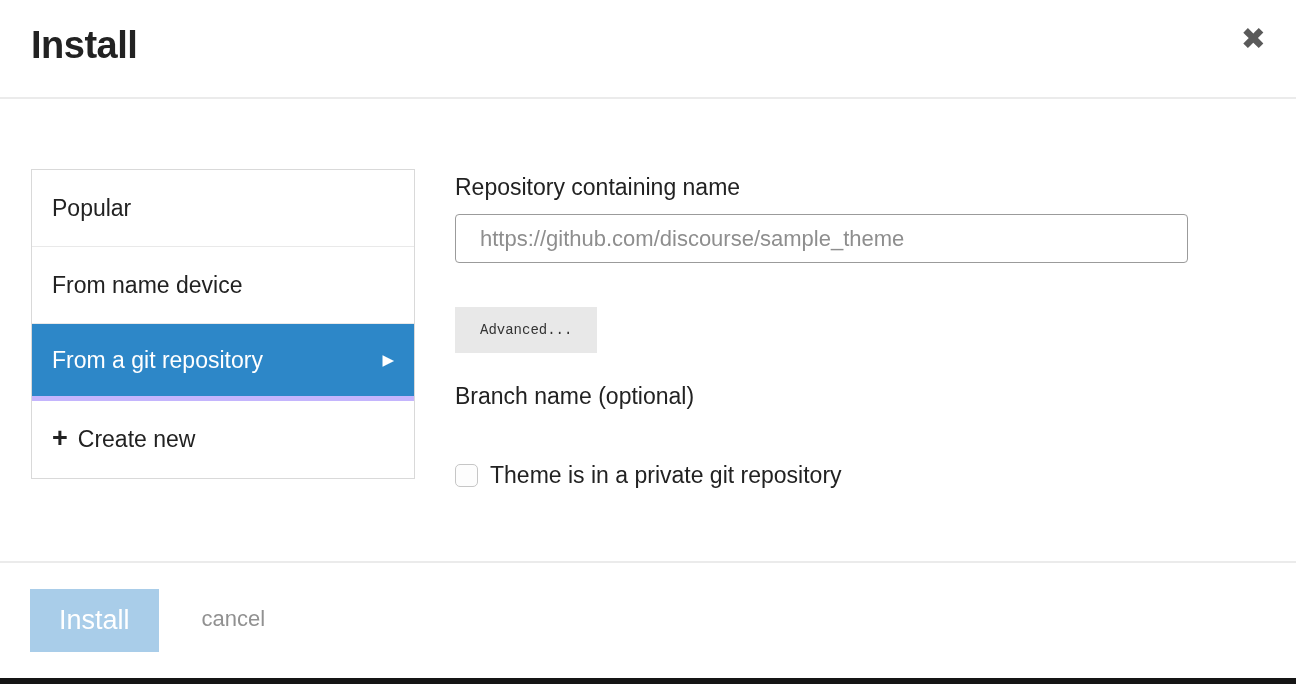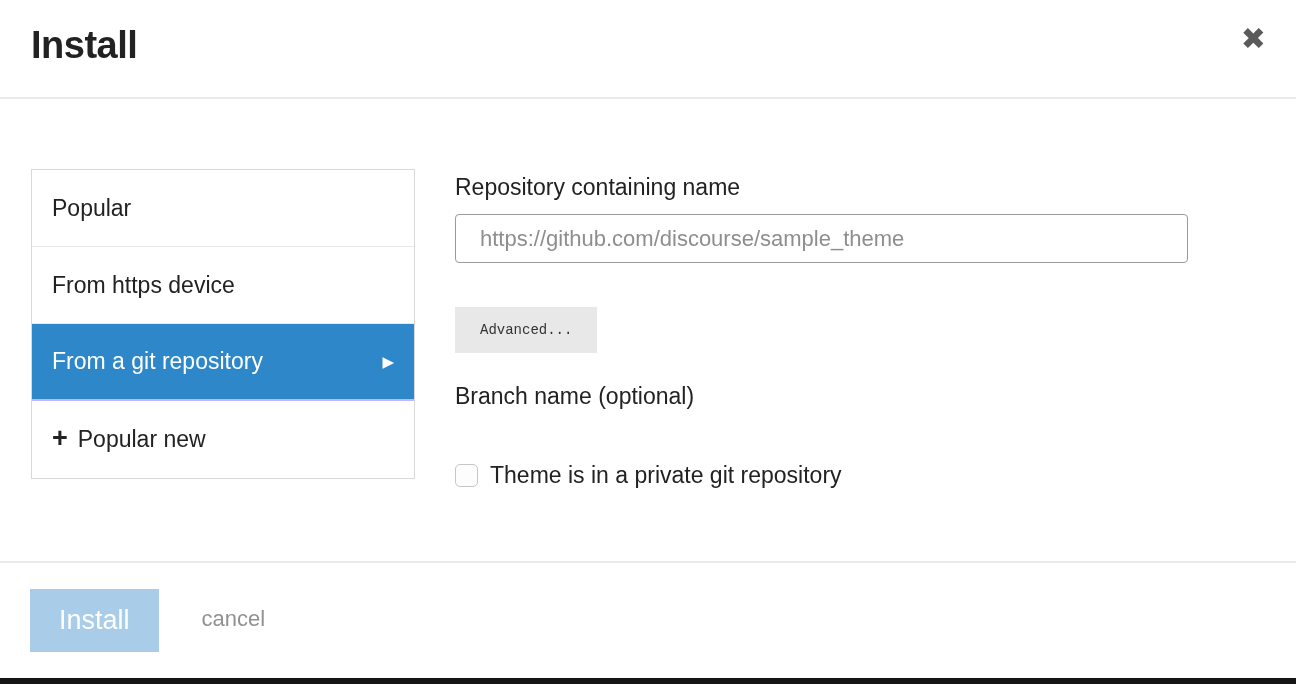--- a/index.html
+++ b/index.html
@@ -65,21 +65,21 @@
     font-size: 23px;
     color: #222222;
     cursor: pointer;
     border-bottom: 1px solid #e9e9e9;
   }
   .menu-item:last-child { border-bottom: none; }
   .menu-item.selected {
     background: #2d87c8;
     color: #ffffff;
     justify-content: space-between;
-    border-bottom: 2px solid #c4b5fd;
+    border-bottom: 5px solid #c4b5fd;
   }
   .menu-item .arrow {
     font-size: 15px;
     color: #ffffff;
   }
   .menu-item .plus {
     font-weight: bold;
     font-size: 27px;
     margin-right: 10px;
     position: relative;
@@ -185,29 +185,29 @@
     <button class="close-btn">✖</button>
   </div>
 
   <div class="modal-body">
 
     <div class="side-menu">
       <div class="menu-item">
         <span>Popular</span>
       </div>
       <div class="menu-item">
-        <span>From https device</span>
+        <span>From name device</span>
       </div>
       <div class="menu-item selected">
         <span>From a git repository</span>
         <span class="arrow">▶</span>
       </div>
       <div class="menu-item">
         <span class="plus">+</span>
-        <span>Popular new</span>
+        <span>Create new</span>
       </div>
     </div>
 
     <div class="form-col">
       <div class="field-label">Repository containing name</div>
       <input class="text-input repo-input" type="text" placeholder="https://github.com/discourse/sample_theme" style="">
 
       <br>
       <button class="advanced-btn">Advanced...</button>
 

